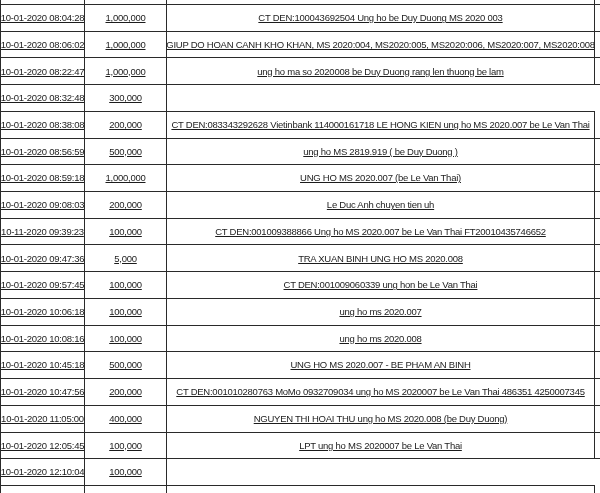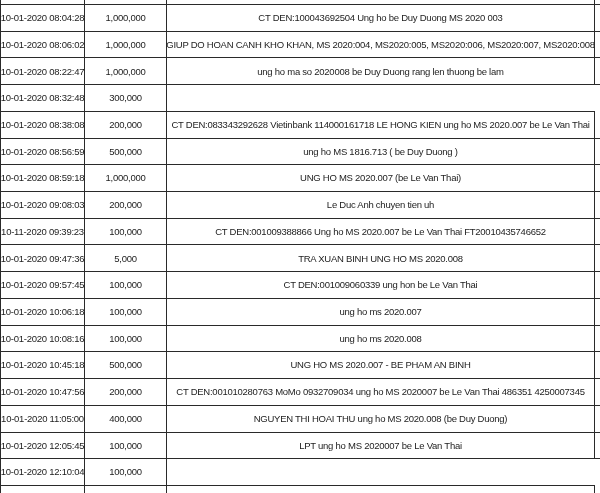--- a/index.html
+++ b/index.html
@@ -15,20 +15,21 @@
     background: #ffffff;
     display: flex;
     flex-direction: column;
     font-family: "Liberation Sans", sans-serif;
     color: #1c1c1c;
   }
   .row, .sliver {
     display: grid;
     grid-template-columns: 85px 82px 428px 5px;
     flex: none;
+    text-decoration: underline;
   }
   .row { height: 26.72px; }
   .sliver-top { height: 5px; }
   .sliver-bottom { flex: 1; }
   .cell {
     box-sizing: border-box;
     border-right: 1px solid #2a2a2a;
     border-bottom: 1px solid #2a2a2a;
     display: flex;
     align-items: center;
@@ -80,21 +81,21 @@
       </div>
       <div class="row">
         <div class="cell c1">10-01-2020 08:38:08</div>
         <div class="cell c2">200,000</div>
         <div class="cell c3">CT DEN:083343292628 Vietinbank 114000161718 LE HONG KIEN ung ho MS 2020.007 be Le Van Thai</div>
         <div class="cell c4"></div>
       </div>
       <div class="row">
         <div class="cell c1">10-01-2020 08:56:59</div>
         <div class="cell c2">500,000</div>
-        <div class="cell c3">ung ho MS 1816.713 ( be Duy Duong )</div>
+        <div class="cell c3">ung ho MS 2819.919 ( be Duy Duong )</div>
         <div class="cell c4"></div>
       </div>
       <div class="row">
         <div class="cell c1">10-01-2020 08:59:18</div>
         <div class="cell c2">1,000,000</div>
         <div class="cell c3">UNG HO MS 2020.007 (be Le Van Thai)</div>
         <div class="cell c4"></div>
       </div>
       <div class="row">
         <div class="cell c1">10-01-2020 09:08:03</div>

